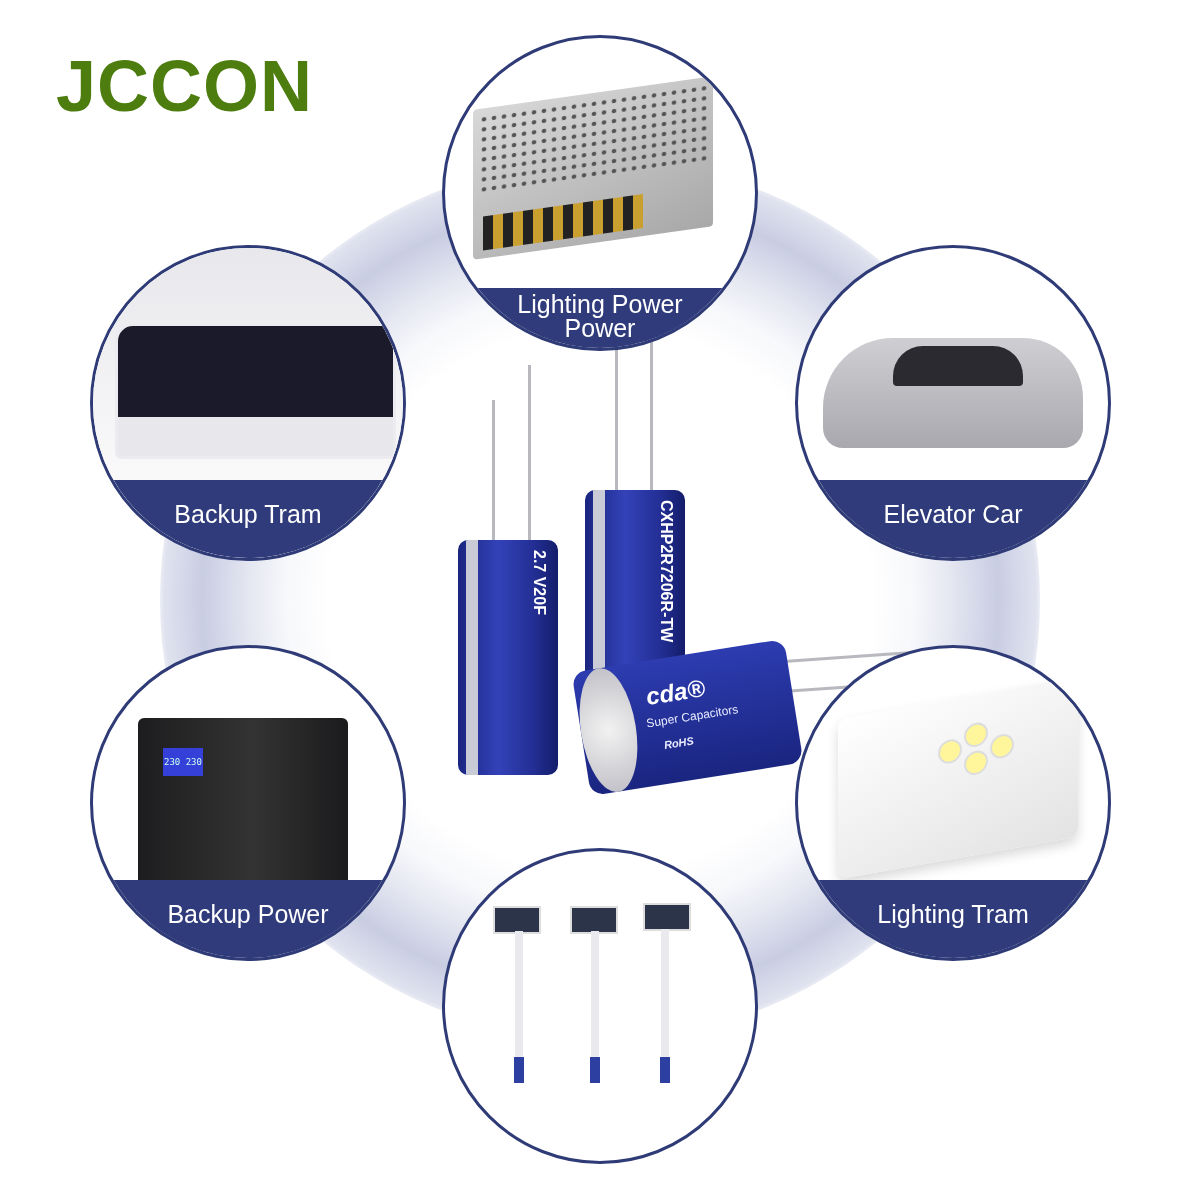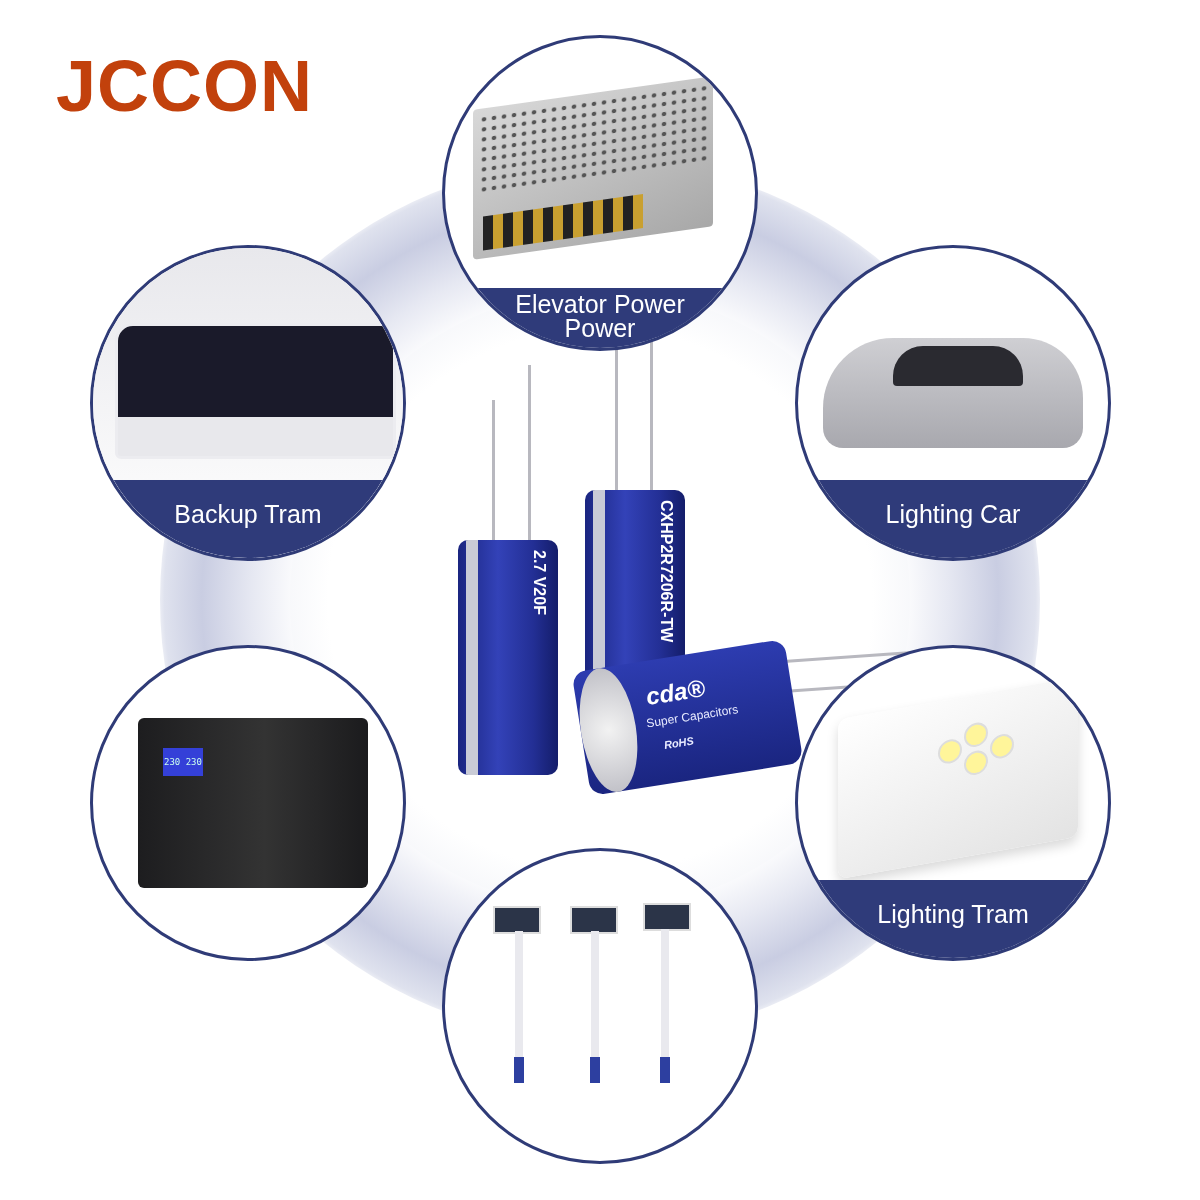--- a/index.html
+++ b/index.html
@@ -1,17 +1,17 @@
 <!DOCTYPE html>
 <html><head>
 <meta charset="utf-8">
 <style>
   html, body { margin:0; padding:0; }
   body { width:1200px; height:1200px; background:#ffffff; position:relative; overflow:hidden; font-family:"Liberation Sans", sans-serif; }
-  .brand { position:absolute; left:56px; top:50px; font-size:72px; font-weight:bold; color:#c2410c; letter-spacing:1px; line-height:1; }
+  .brand { position:absolute; left:56px; top:50px; font-size:72px; font-weight:bold; color:#4d7c0f; letter-spacing:1px; line-height:1; }
   .ring { position:absolute; left:160px; top:160px; width:880px; height:880px; border-radius:50%;
           background: radial-gradient(circle at 50% 50%, #ffffff 0%, #ffffff 48%, #e6e8f2 56%, #c9cde2 64%, #dfe2ee 70%, #ffffff 72%); }
   .ring-inner { position:absolute; left:290px; top:290px; width:620px; height:620px; border-radius:50%;
           background: radial-gradient(circle, #ffffff 62%, #eef0f6 82%, #e2e5ef 100%); }
   .node { position:absolute; width:316px; height:316px; border-radius:50%; border:3px solid #2f3b77; background:#ffffff; overflow:hidden; box-sizing:border-box; }
   .node .art { position:absolute; left:0; top:0; right:0; bottom:0; }
   .node .label { position:absolute; left:0; right:0; bottom:0; height:78px; background:#2f3b7a; color:#ffffff; text-align:center; font-size:25px; line-height:28px; display:flex; align-items:center; justify-content:center; padding-bottom:10px; box-sizing:border-box; }
   .node .label.two { line-height:24px; padding-bottom:26px; }
   #n-elev { left:442px; top:35px; }
   #n-elev .label { top:250px; bottom:auto; height:66px; align-items:flex-start; padding-top:4px; }
@@ -20,21 +20,21 @@
   #n-backup { left:90px; top:645px; }
   #n-light { left:795px; top:645px; }
   #n-street { left:442px; top:848px; }
   
   .psu { position:absolute; left:28px; top:55px; width:240px; height:150px; background:linear-gradient(160deg,#d8d8d8,#a8a8a8); transform:skewY(-8deg); border-radius:4px; }
   .psu-holes { position:absolute; left:6px; top:6px; right:6px; height:80px; background-image:radial-gradient(circle,#555 2px,transparent 2.5px); background-size:10px 10px; }
   .psu-term { position:absolute; left:10px; bottom:8px; width:160px; height:34px; background:repeating-linear-gradient(90deg,#222 0 10px,#c9a030 10px 20px); }
   .bus { position:absolute; left:22px; top:75px; width:275px; height:130px; background:linear-gradient(180deg,#1a1a2a 0 70%,#e8e8ec 70%); border-radius:18px 10px 6px 6px; border:3px solid #ececf0; }
   .car { position:absolute; left:25px; top:90px; width:260px; height:110px; background:linear-gradient(180deg,#cfcfd3,#a8a8ae); border-radius:70px 60px 20px 20px; }
   .car-win { position:absolute; left:70px; top:8px; width:130px; height:40px; background:#2a2a30; border-radius:30px 30px 4px 4px; }
-  .ups { position:absolute; left:45px; top:70px; width:230px; height:170px; background:linear-gradient(90deg,#1d1d1f,#333 55%,#1b1b1d); border-radius:6px; }
+  .ups { position:absolute; left:45px; top:70px; width:210px; height:170px; background:linear-gradient(90deg,#1d1d1f,#333 55%,#1b1b1d); border-radius:6px; }
   .ups-lcd { position:absolute; left:25px; top:30px; width:40px; height:28px; background:#3440d8; color:#cfe; font-size:9px; font-family:"DejaVu Sans Mono",monospace; text-align:center; line-height:28px; }
   .lightbox { position:absolute; left:40px; top:50px; width:240px; height:160px; background:linear-gradient(160deg,#ffffff,#e3e3e3); border-radius:10px; transform:skewY(-10deg); box-shadow:0 6px 12px rgba(0,0,0,0.15); }
   .led { position:absolute; width:20px; height:20px; border-radius:50%; background:#fff59a; border:2px solid #ddd; }
   .pole { position:absolute; bottom:78px; width:8px; background:#e9e9ee; }
   .pole-base { position:absolute; bottom:78px; width:10px; height:26px; background:#2d3fa0; }
   .panel { position:absolute; width:44px; height:24px; background:#2b3448; border:2px solid #ddd; }
   
   .cap { position:absolute; width:100px; height:235px; border-radius:10px; background:linear-gradient(90deg,#1a2580,#3342b8 40%,#232f95 75%,#141d6a); overflow:hidden; }
   .cap .sleeve { position:absolute; left:8px; top:0; bottom:0; width:12px; background:#c9cbd6; }
   .cap .txt { position:absolute; left:30px; top:10px; width:220px; transform-origin:0 0; transform:rotate(90deg) translate(0,-60px); color:#fff; font-weight:bold; font-size:16px; white-space:nowrap; }
@@ -78,48 +78,49 @@
 
 <div class="node" id="n-elev">
   <div class="art">
     <div class="psu">
       <div class="psu-holes"></div>
       <div class="psu-term"></div>
     </div>
   </div>
   <div class="label two">
     <div>
-      <div>Elevator Power</div>
+      <div>Lighting Power</div>
       <div>Power</div>
     </div>
   </div>
 </div>
 
 <div class="node" id="n-tram">
   <div class="art" style="background:linear-gradient(180deg,#e8e8ec,#ffffff);">
     <div class="bus"></div>
   </div>
   <div class="label">Backup Tram</div>
 </div>
 
 <div class="node" id="n-car">
   <div class="art">
     <div class="car">
       <div class="car-win"></div>
     </div>
   </div>
-  <div class="label">Lighting Car</div>
+  <div class="label">Elevator Car</div>
 </div>
 
 <div class="node" id="n-backup">
   <div class="art">
     <div class="ups">
       <div class="ups-lcd">230 230</div>
     </div>
   </div>
+  <div class="label">Backup Power</div>
 </div>
 
 <div class="node" id="n-light">
   <div class="art">
     <div class="lightbox">
       <div class="led" style="left:100px;top:40px;"></div>
       <div class="led" style="left:126px;top:28px;"></div>
       <div class="led" style="left:126px;top:56px;"></div>
       <div class="led" style="left:152px;top:44px;"></div>
     </div>

